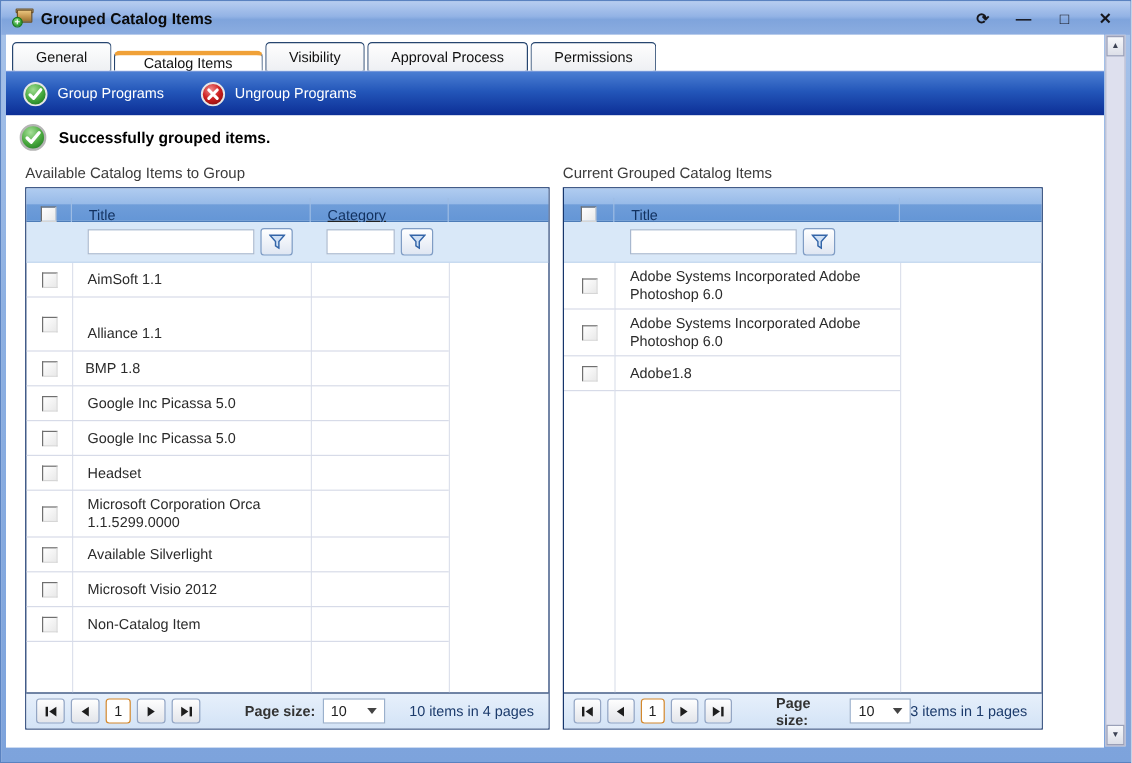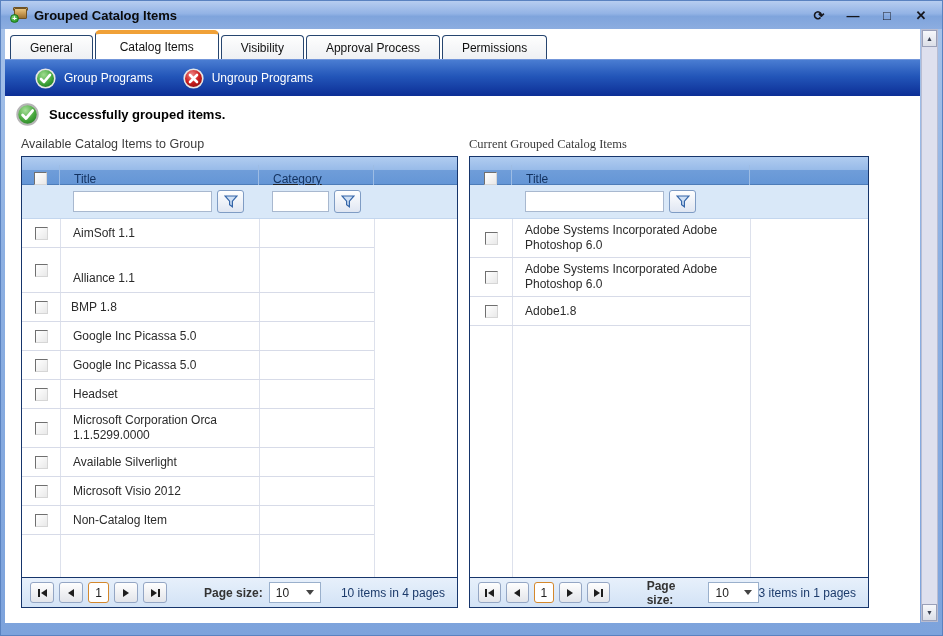--- a/index.html
+++ b/index.html
@@ -31,37 +31,37 @@
   
   .content { position:absolute; left:4px; top:28px; width:915px; height:594px; background:#ffffff; }
 
   
   .tabstrip { position:absolute; left:0; top:0; width:100%; height:30px; background:#fff;
     display:flex; align-items:flex-end; padding-left:5px; }
   .tab { height:24px; display:flex; align-items:center; justify-content:center;
     border:1px solid #26456f; border-bottom:none; border-radius:4px 4px 0 0;
     background:linear-gradient(180deg,#fefefe,#eef0f3); padding:0 19px; margin-right:2px;
     font-size:12px; color:#111; cursor:default; }
-  .tab.active { height:29px; background:#fff; border-top:4px solid #f0a138; border-radius:5px 5px 0 0;
+  .tab.active { height:17px; background:#fff; border-top:4px solid #f0a138; border-radius:5px 5px 0 0;
     padding:0 24px; }
 
   
   .toolbar { position:absolute; left:0; top:30px; width:100%; height:37px;
     background:linear-gradient(180deg,#4a7dd2 0%,#2356b9 45%,#0c2e96 100%);
-    border-top:1px solid #7396da; display:flex; align-items:center; padding-left:30px; }
+    border-top:1px solid #7396da; display:flex; align-items:center; padding-left:14px; }
   .tool-btn { display:flex; align-items:center; gap:8px; color:#fff; font-size:12px;
     margin-right:30px; cursor:default; }
 
   
   .status { position:absolute; left:11px; top:74px; display:flex; align-items:center; gap:10px; }
   .status-text { font-weight:bold; font-size:13px; color:#000; }
 
   
   .section-label { position:absolute; top:108px; font-size:12.5px; color:#3c3c3c; }
-  .label-left { left:16px; } .label-right { left:464px;font-family:Liberation Serif, serif; }
+  .label-left { left:16px; } .label-right { left:464px; }
 
   
   .grid { position:absolute; top:127px; height:452px; border:1px solid #16356b;
     display:flex; flex-direction:column; background:#fff; }
   .grid-left { left:16px; width:437px; }
   .grid-right { left:464px; width:400px; }
 
   .grid-header { height:28px; flex:none; display:flex;
     background:linear-gradient(180deg,#b0ccf0 0%,#97bae8 49%,#6f9dd9 50%,#6496d6 100%);
     border-bottom:1px solid #4d7cb8; align-items:center; }

